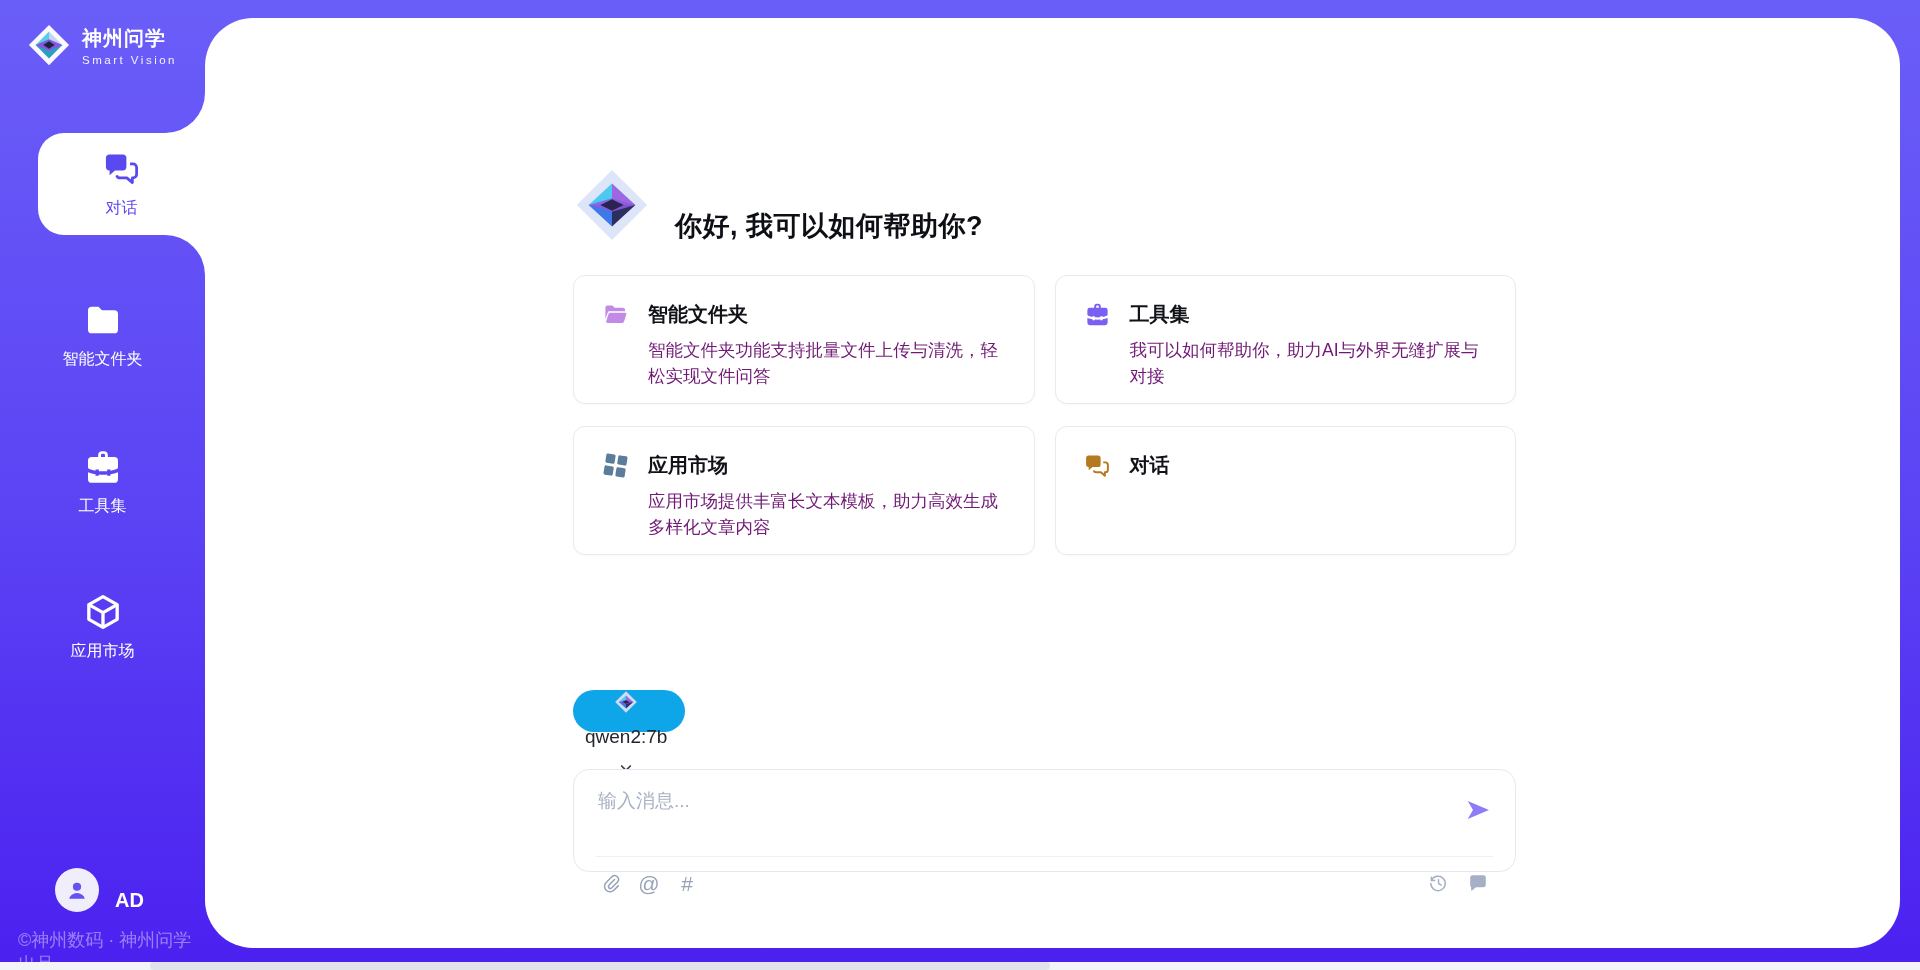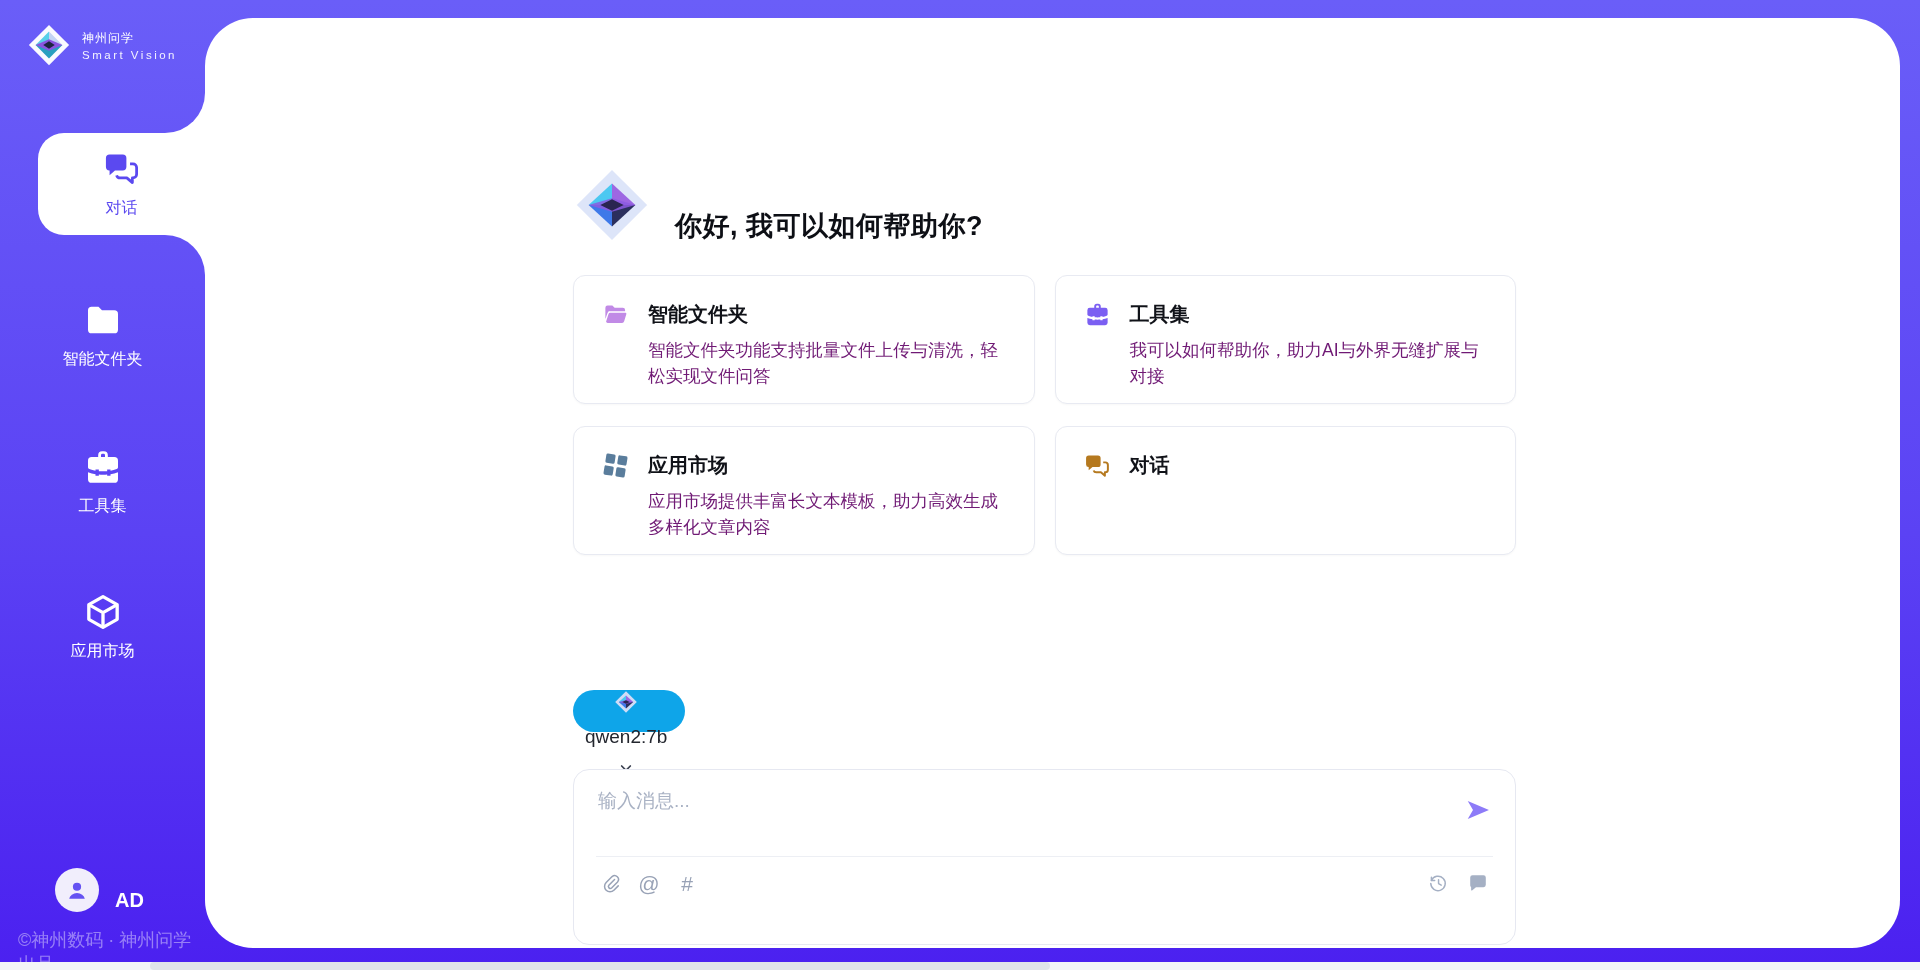--- a/index.html
+++ b/index.html
@@ -10,21 +10,21 @@
   html,body{width:1920px;height:970px;overflow:hidden;}
   body{
     font-family:"Liberation Sans","DejaVu Sans",sans-serif;
     background-image:var(--grad);
     background-attachment:fixed;
     position:relative;
   }
   
   .sidebar{position:absolute;left:0;top:0;width:205px;height:100%;}
   .brand{position:absolute;left:26px;top:22px;display:flex;align-items:center;gap:10px;}
-  .brand-name{color:#fff;font-size:12px;font-weight:normal;letter-spacing:1px;}
+  .brand-name{color:#fff;font-size:20px;font-weight:bold;letter-spacing:1px;}
   .brand-sub{color:rgba(255,255,255,.92);font-size:11.5px;letter-spacing:2.5px;margin-top:2px;}
   .nav-item{position:absolute;left:0;width:205px;display:flex;flex-direction:column;align-items:center;cursor:pointer;}
   .nav-item .nicon{width:40px;height:40px;display:flex;align-items:center;justify-content:center;color:#fff;}
   .nav-item .nlabel{margin-top:9px;font-size:16px;color:#fff;}
   .nav-item.active{left:38px;width:167px;top:133px;height:102px;background:#fff;border-radius:26px 0 0 26px;justify-content:center;}
   .nav-item.active .nicon{color:var(--accent);}
   .nav-item.active .nlabel{color:var(--accent);}
   .curve{position:absolute;left:165px;width:40px;height:40px;background:#fff;}
   .curve::after{content:"";position:absolute;inset:0;background-image:var(--grad);background-attachment:fixed;}
   .curve.top{top:93px;}  .curve.top::after{border-bottom-right-radius:40px;}
@@ -41,21 +41,21 @@
   .card{background:#fff;border:1px solid #e8eaf2;border-radius:12px;height:129px;padding:25px 28px;cursor:pointer;box-shadow:0 1px 2px rgba(16,24,40,.03);}
   .card-head{display:flex;align-items:center;gap:19px;}
   .cicon{width:27px;height:27px;display:flex;align-items:center;justify-content:center;}
   .ctitle{font-size:20px;font-weight:bold;color:#101218;}
   .cdesc{margin:9px 0 0 46px;font-size:17.5px;line-height:1.5;color:#701a75;}
   .model-pill{position:absolute;left:368px;top:672px;height:42px;display:flex;align-items:center;gap:12px;
     padding:0 18px 0 12px;background:#0ea5e9;border:none;border-radius:22px;cursor:pointer;
     font-family:inherit;flex-direction:column;}
   .model-pill .mname{font-size:19px;color:#23262e;}
   .model-pill .chev{color:#3a4050;display:flex;}
-  .composer{position:absolute;left:368px;top:751px;width:943px;height:176px;background:#fff;border:1px solid #e6e8f1;border-radius:16px;}
+  .composer{position:absolute;left:368px;top:751px;width:943px;height:103px;background:#fff;border:1px solid #e6e8f1;border-radius:16px;}
   .composer textarea{position:absolute;left:24px;top:18px;width:860px;height:58px;border:none;outline:none;resize:none;
     font-family:inherit;font-size:19px;color:#333;background:transparent;}
   .composer textarea::placeholder{color:#a9b2c4;}
   .send{position:absolute;right:22px;top:25px;width:30px;height:30px;background:none;border:none;cursor:pointer;display:flex;align-items:center;justify-content:center;}
   .cdivider{position:absolute;left:22px;right:22px;top:86px;height:1px;background:#edeff4;}
   .tools{position:absolute;left:24px;right:24px;top:96px;height:34px;display:flex;align-items:center;}
   .tool{background:none;border:none;cursor:pointer;color:#98a2b6;display:flex;align-items:center;justify-content:center;width:26px;height:26px;margin-right:12px;font-family:inherit;}
   .tool.txt{font-size:21px;line-height:1;}
   .tools .spacer{flex:1;}
   .tool.right{color:#a5b0c4;margin-right:0;margin-left:14px;}

